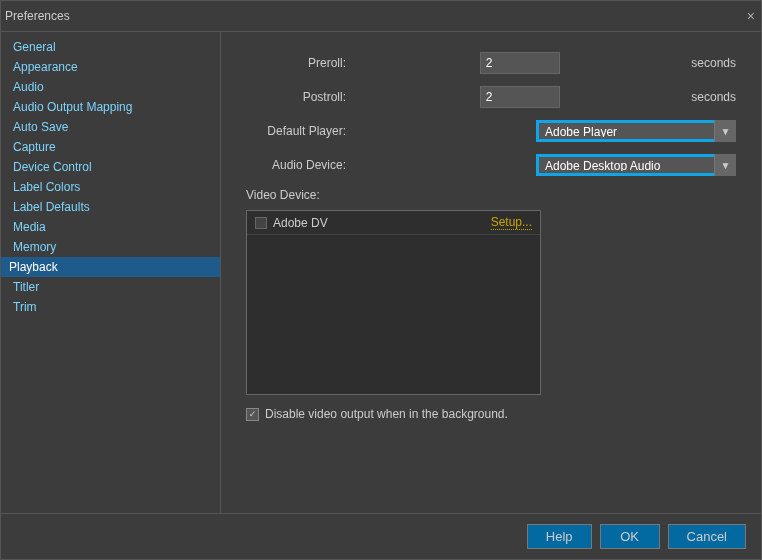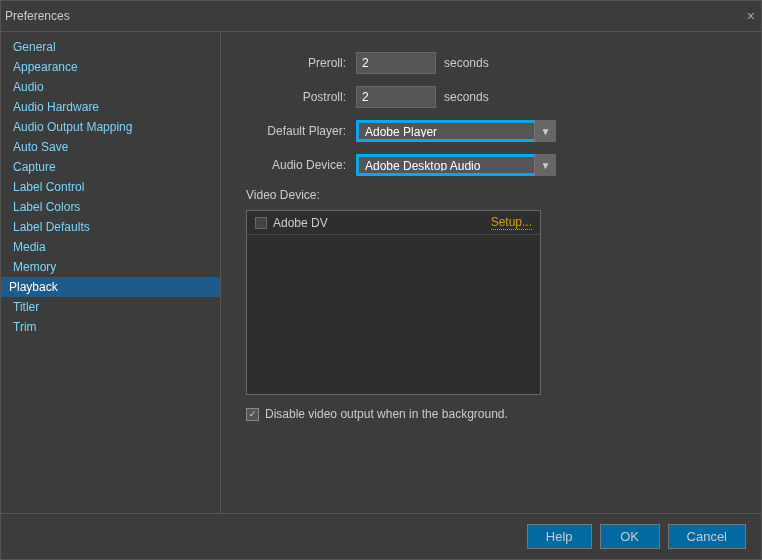--- a/index.html
+++ b/index.html
@@ -73,20 +73,21 @@
     .main-content {
       flex: 1;
       padding: 20px 25px;
       overflow-y: auto;
       background: #3c3c3c;
     }
     .form-row {
       display: flex;
       align-items: center;
       margin-bottom: 12px;
+      justify-content: space-between;
     }
     .form-label {
       width: 100px;
       text-align: right;
       margin-right: 10px;
       color: #cccccc;
       font-size: 12px;
       flex-shrink: 0;
     }
     .form-input {
@@ -224,25 +225,24 @@
 <div class="dialog">
   <div class="title-bar">
     <span class="title-bar-text">Preferences</span>
     <button class="close-btn">×</button>
   </div>
   <div class="dialog-body">
     <div class="sidebar">
     <div class="sidebar-item">General</div>
         <div class="sidebar-item">Appearance</div>
         <div class="sidebar-item">Audio</div>
-        <div class="sidebar-item">Audio Hardware</div>
         <div class="sidebar-item">Audio Output Mapping</div>
         <div class="sidebar-item">Auto Save</div>
         <div class="sidebar-item">Capture</div>
-        <div class="sidebar-item">Label Control</div>
+        <div class="sidebar-item">Device Control</div>
         <div class="sidebar-item">Label Colors</div>
         <div class="sidebar-item">Label Defaults</div>
         <div class="sidebar-item">Media</div>
         <div class="sidebar-item">Memory</div>
         <div class="sidebar-item active">Playback</div>
         <div class="sidebar-item">Titler</div>
         <div class="sidebar-item">Trim</div>
       </div>
     <div class="main-content">
       <div class="form-row">

